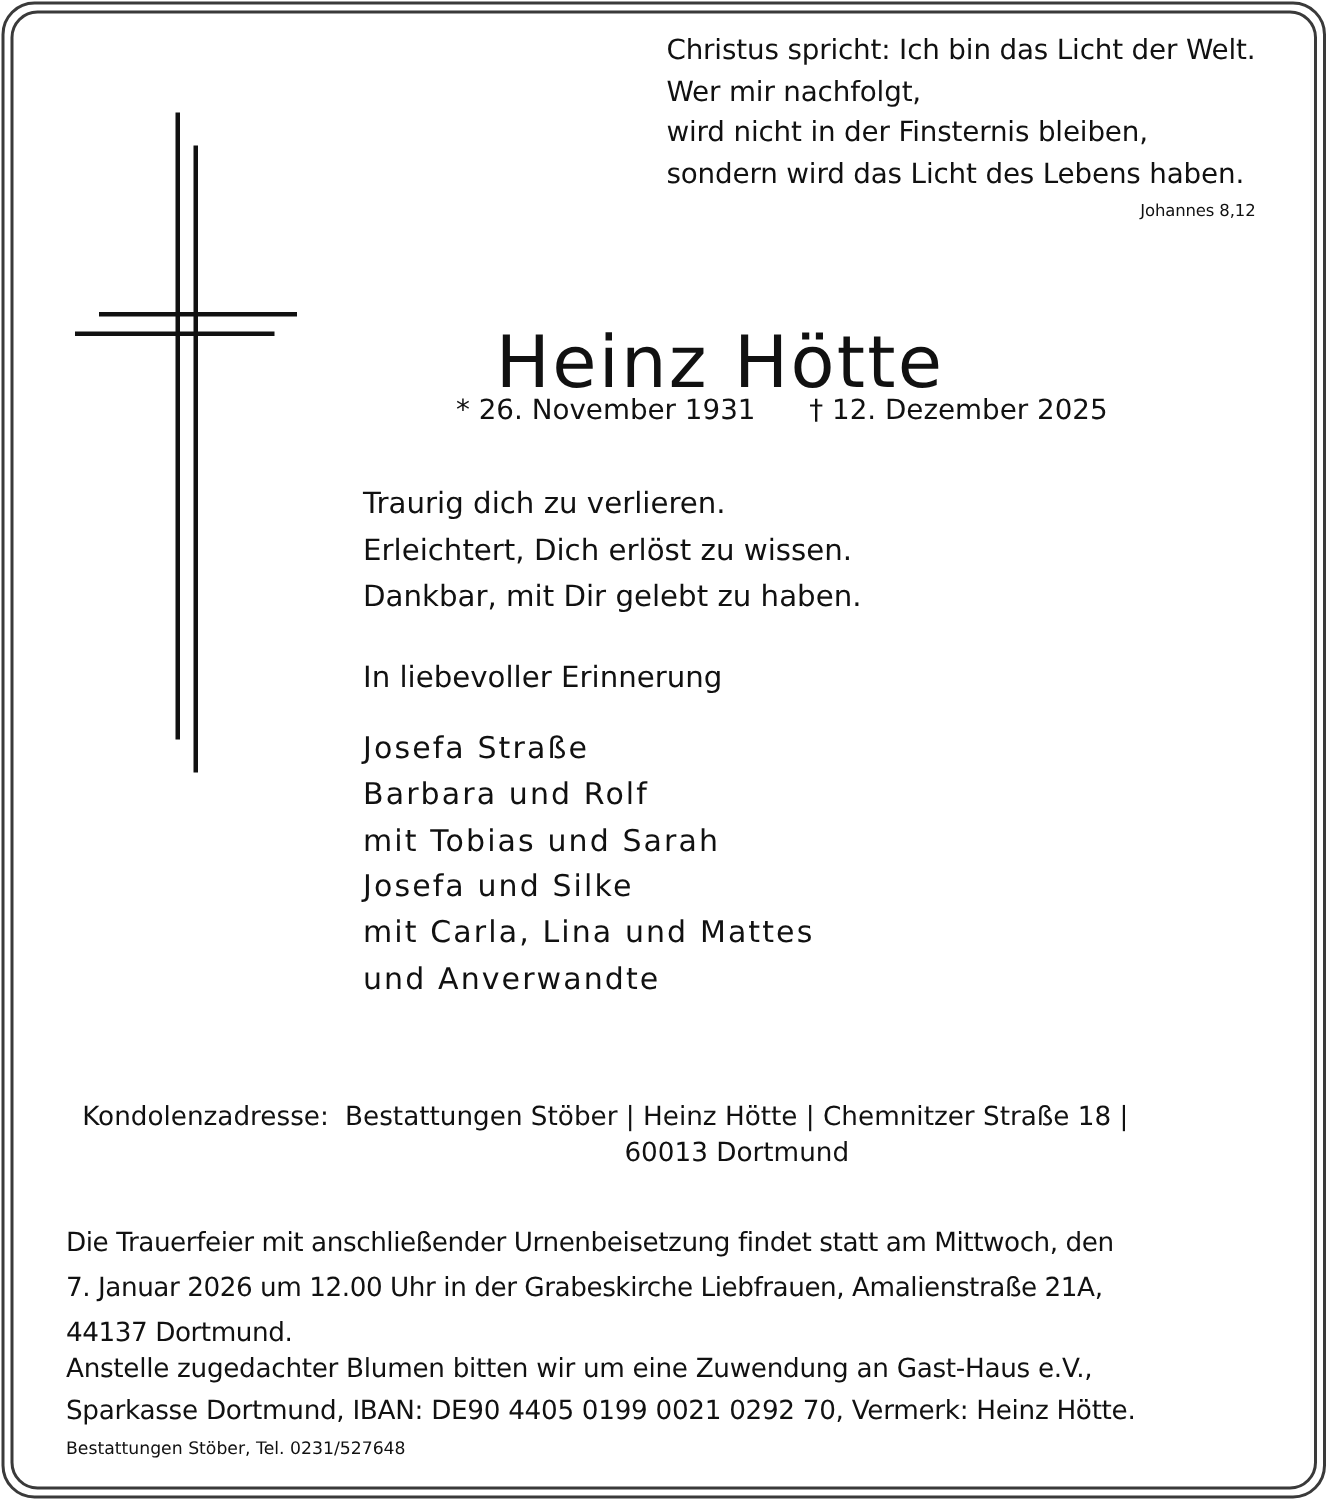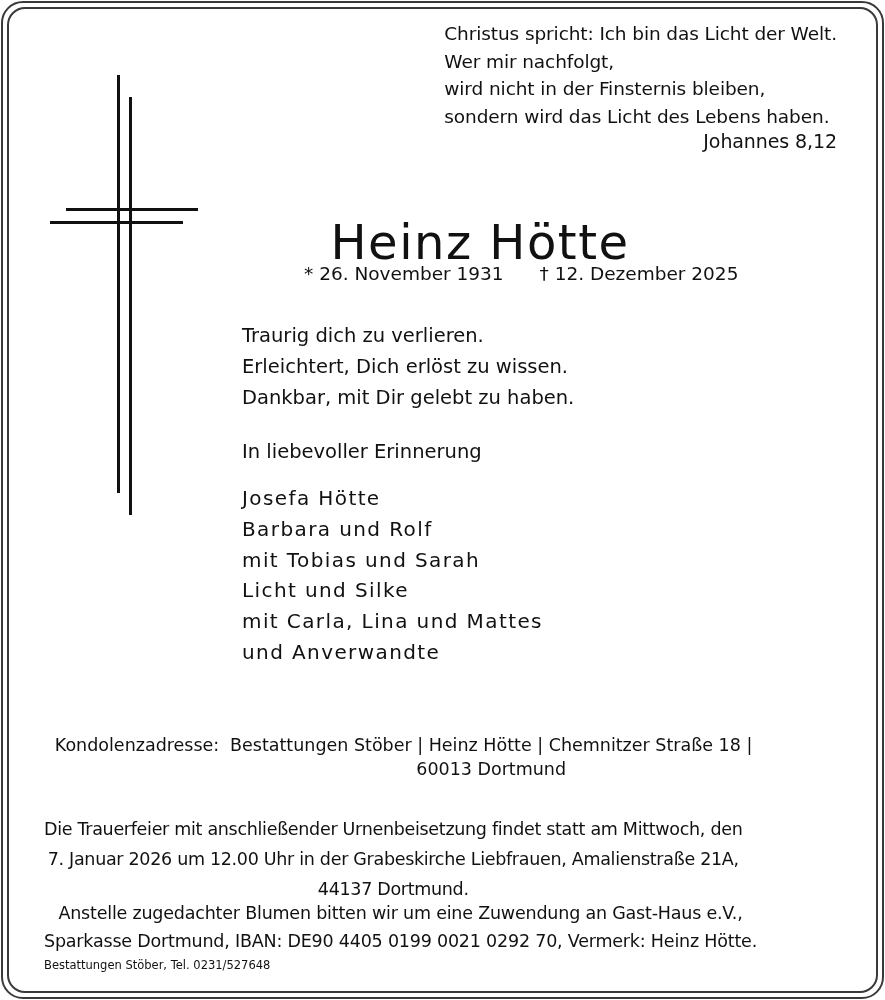--- a/index.html
+++ b/index.html
@@ -42,21 +42,21 @@
       text-align: right;
       font-size: 18.5px;
       line-height: 27.5px;
       letter-spacing: -0.1px;
       white-space: nowrap;
     }
     .verse-line { display: block; text-align: left; }
     .verse-ref {
       display: block;
       text-align: right;
-      font-size: 19px;
+      font-size: 11px;
       line-height: 18px;
       margin-top: 2px;
     }
     .name {
       position: absolute;
       left: 0; right: 0;
       top: 182px;
       padding-left: 75px;
       text-align: center;
       font-size: 48px;
@@ -120,21 +120,21 @@
     }
     .donation {
       position: absolute;
       left: 44px;
       top: 899px;
       font-size: 17.5px;
       line-height: 28px;
       white-space: nowrap;
       letter-spacing: -0.2px;
     }
-    .block-line { display: block; text-align: center; }
+    .block-line { display: block; }
     .footer {
       position: absolute;
       left: 44px;
       top: 958px;
       font-size: 11.5px;
       white-space: nowrap;
     }
   </style>
 </head>
 <body>
@@ -166,24 +166,24 @@
 
 <div class="poem">
   <span class="poem-line">Traurig dich zu verlieren.</span>
   <span class="poem-line">Erleichtert, Dich erlöst zu wissen.</span>
   <span class="poem-line">Dankbar, mit Dir gelebt zu haben.</span>
 </div>
 
 <div class="memory">In liebevoller Erinnerung</div>
 
 <div class="mourners">
-  <span class="mourner">Josefa Hötte</span>
+  <span class="mourner">Josefa Straße</span>
   <span class="mourner">Barbara und Rolf</span>
   <span class="mourner">mit Tobias und Sarah</span>
-  <span class="mourner">Licht und Silke</span>
+  <span class="mourner">Josefa und Silke</span>
   <span class="mourner">mit Carla, Lina und Mattes</span>
   <span class="mourner">und Anverwandte</span>
 </div>
 
 <div class="condolence">
   <span class="condolence-label">Kondolenzadresse:</span><span class="condolence-addr">
     <span class="condolence-line">Bestattungen Stöber | Heinz Hötte | Chemnitzer Straße 18 |</span>
     <span class="condolence-line">60013 Dortmund</span>
   </span>
 </div>

